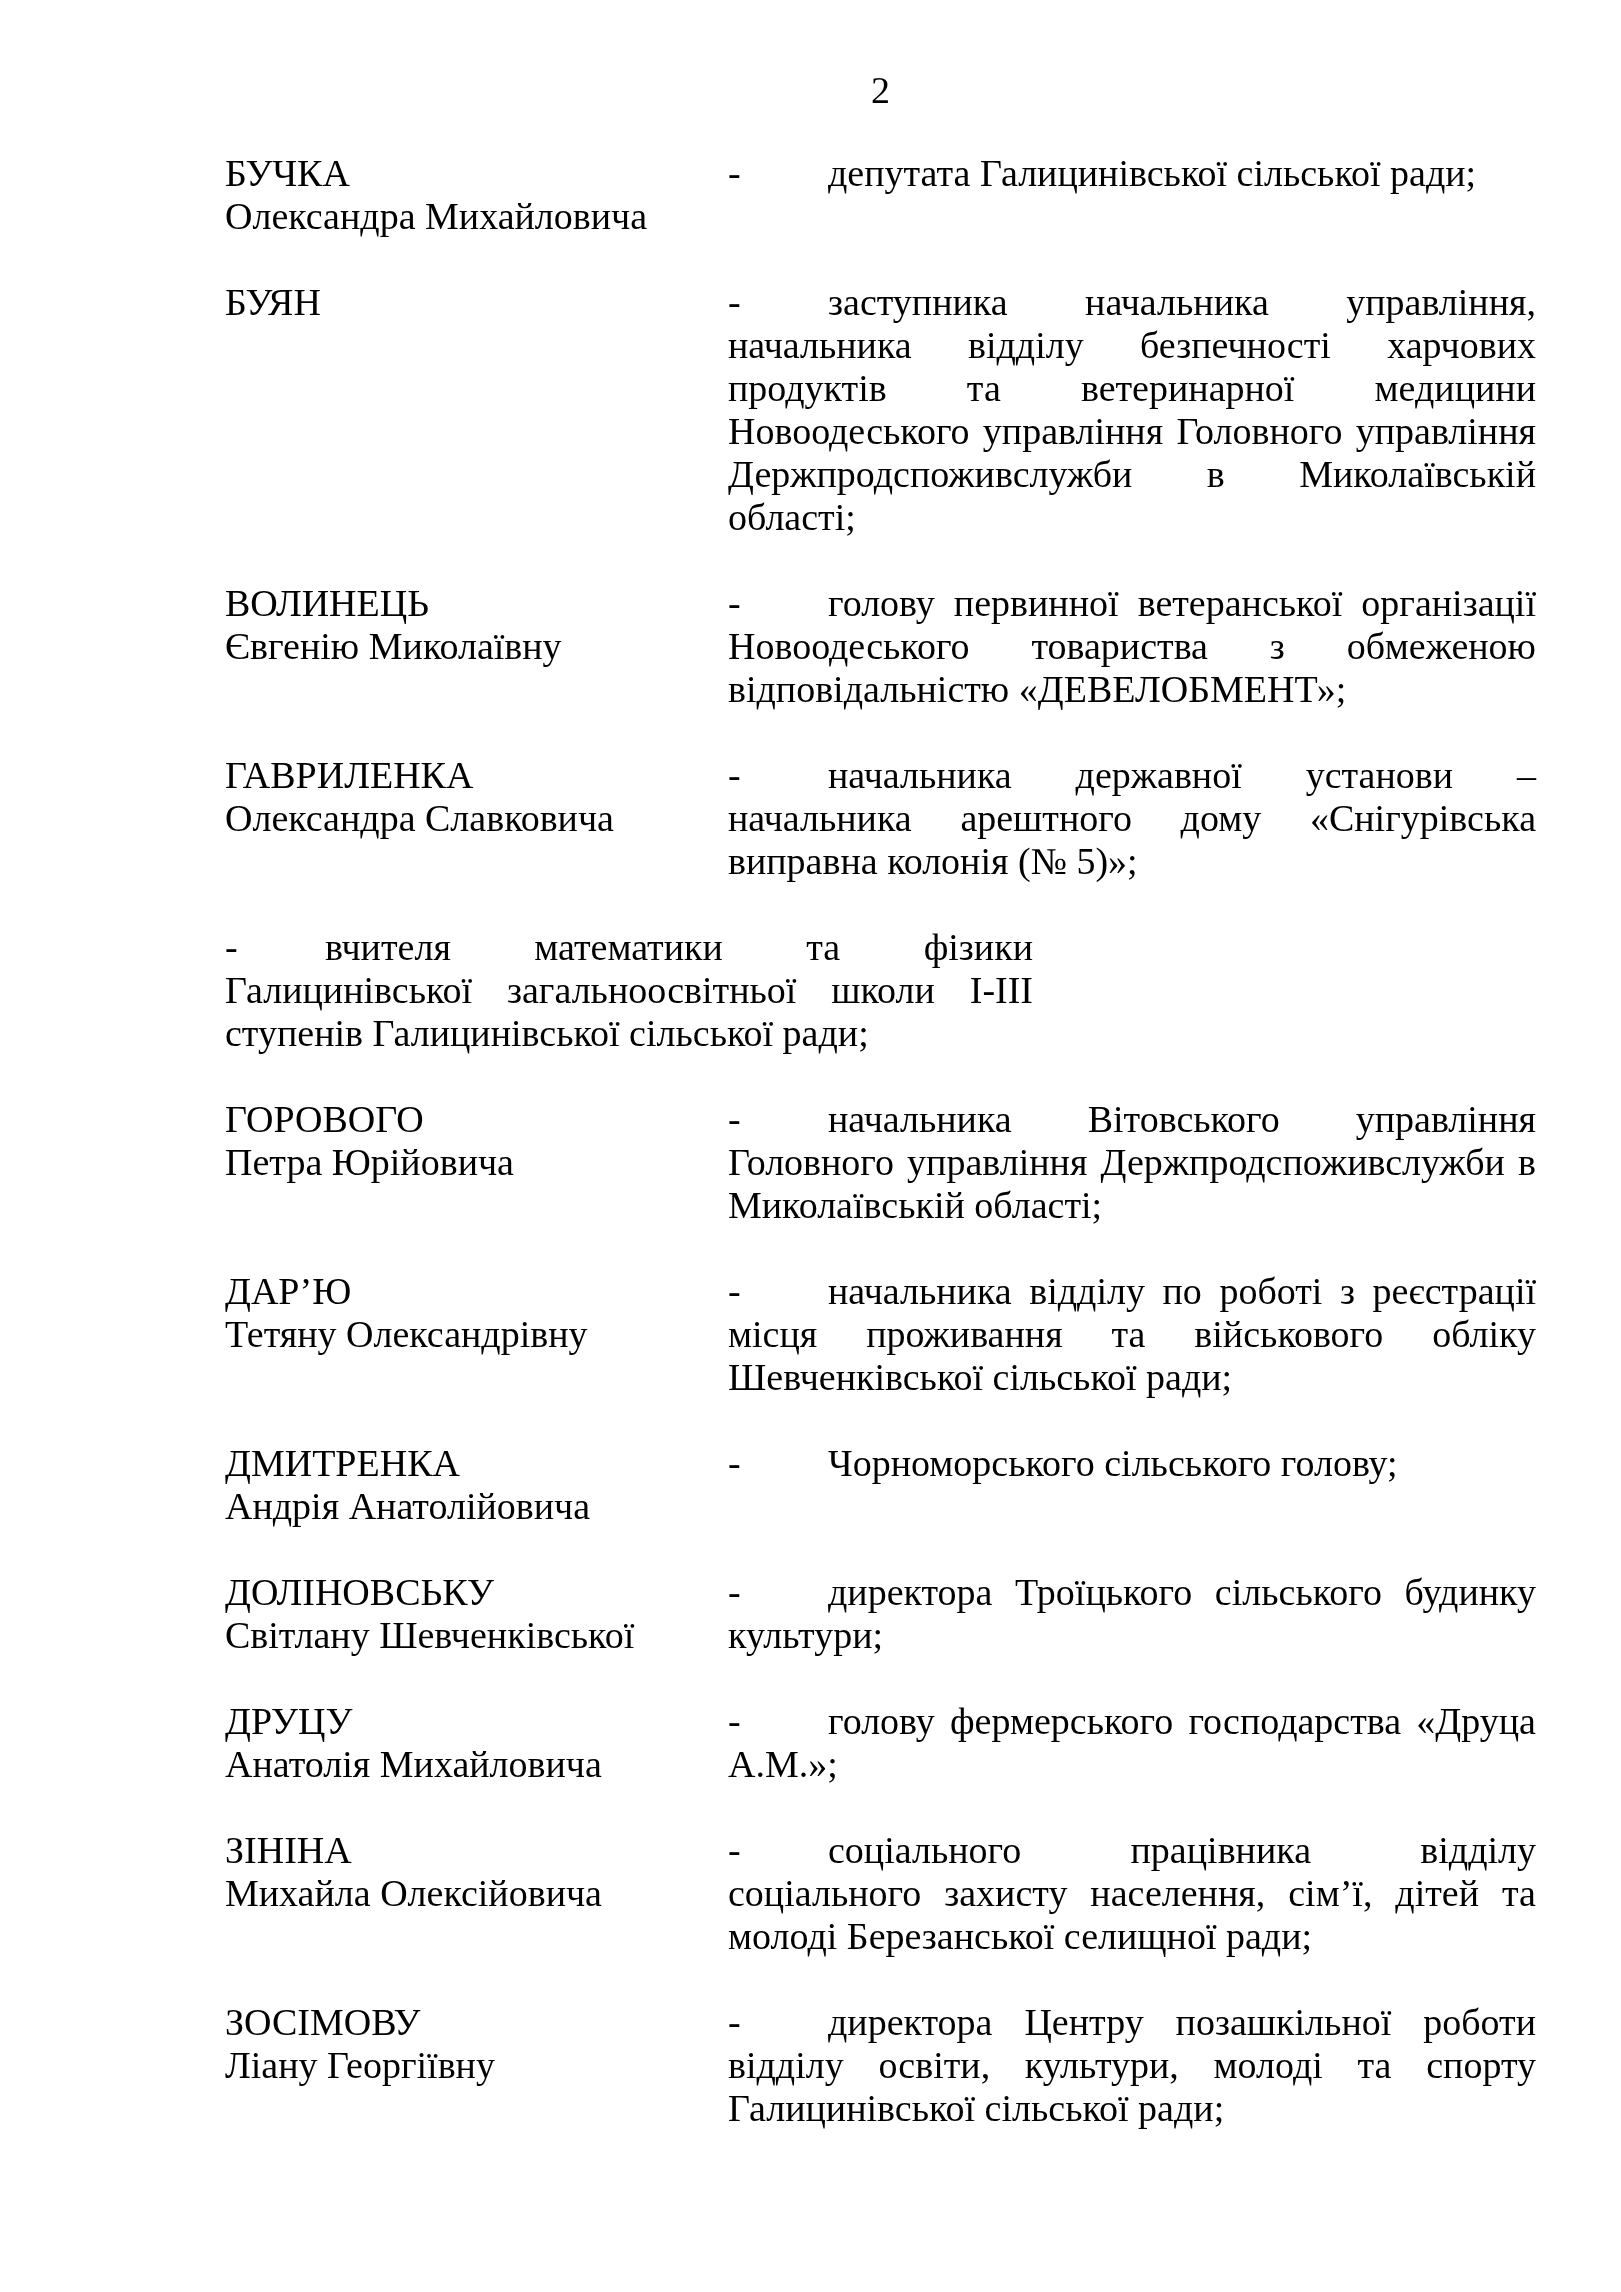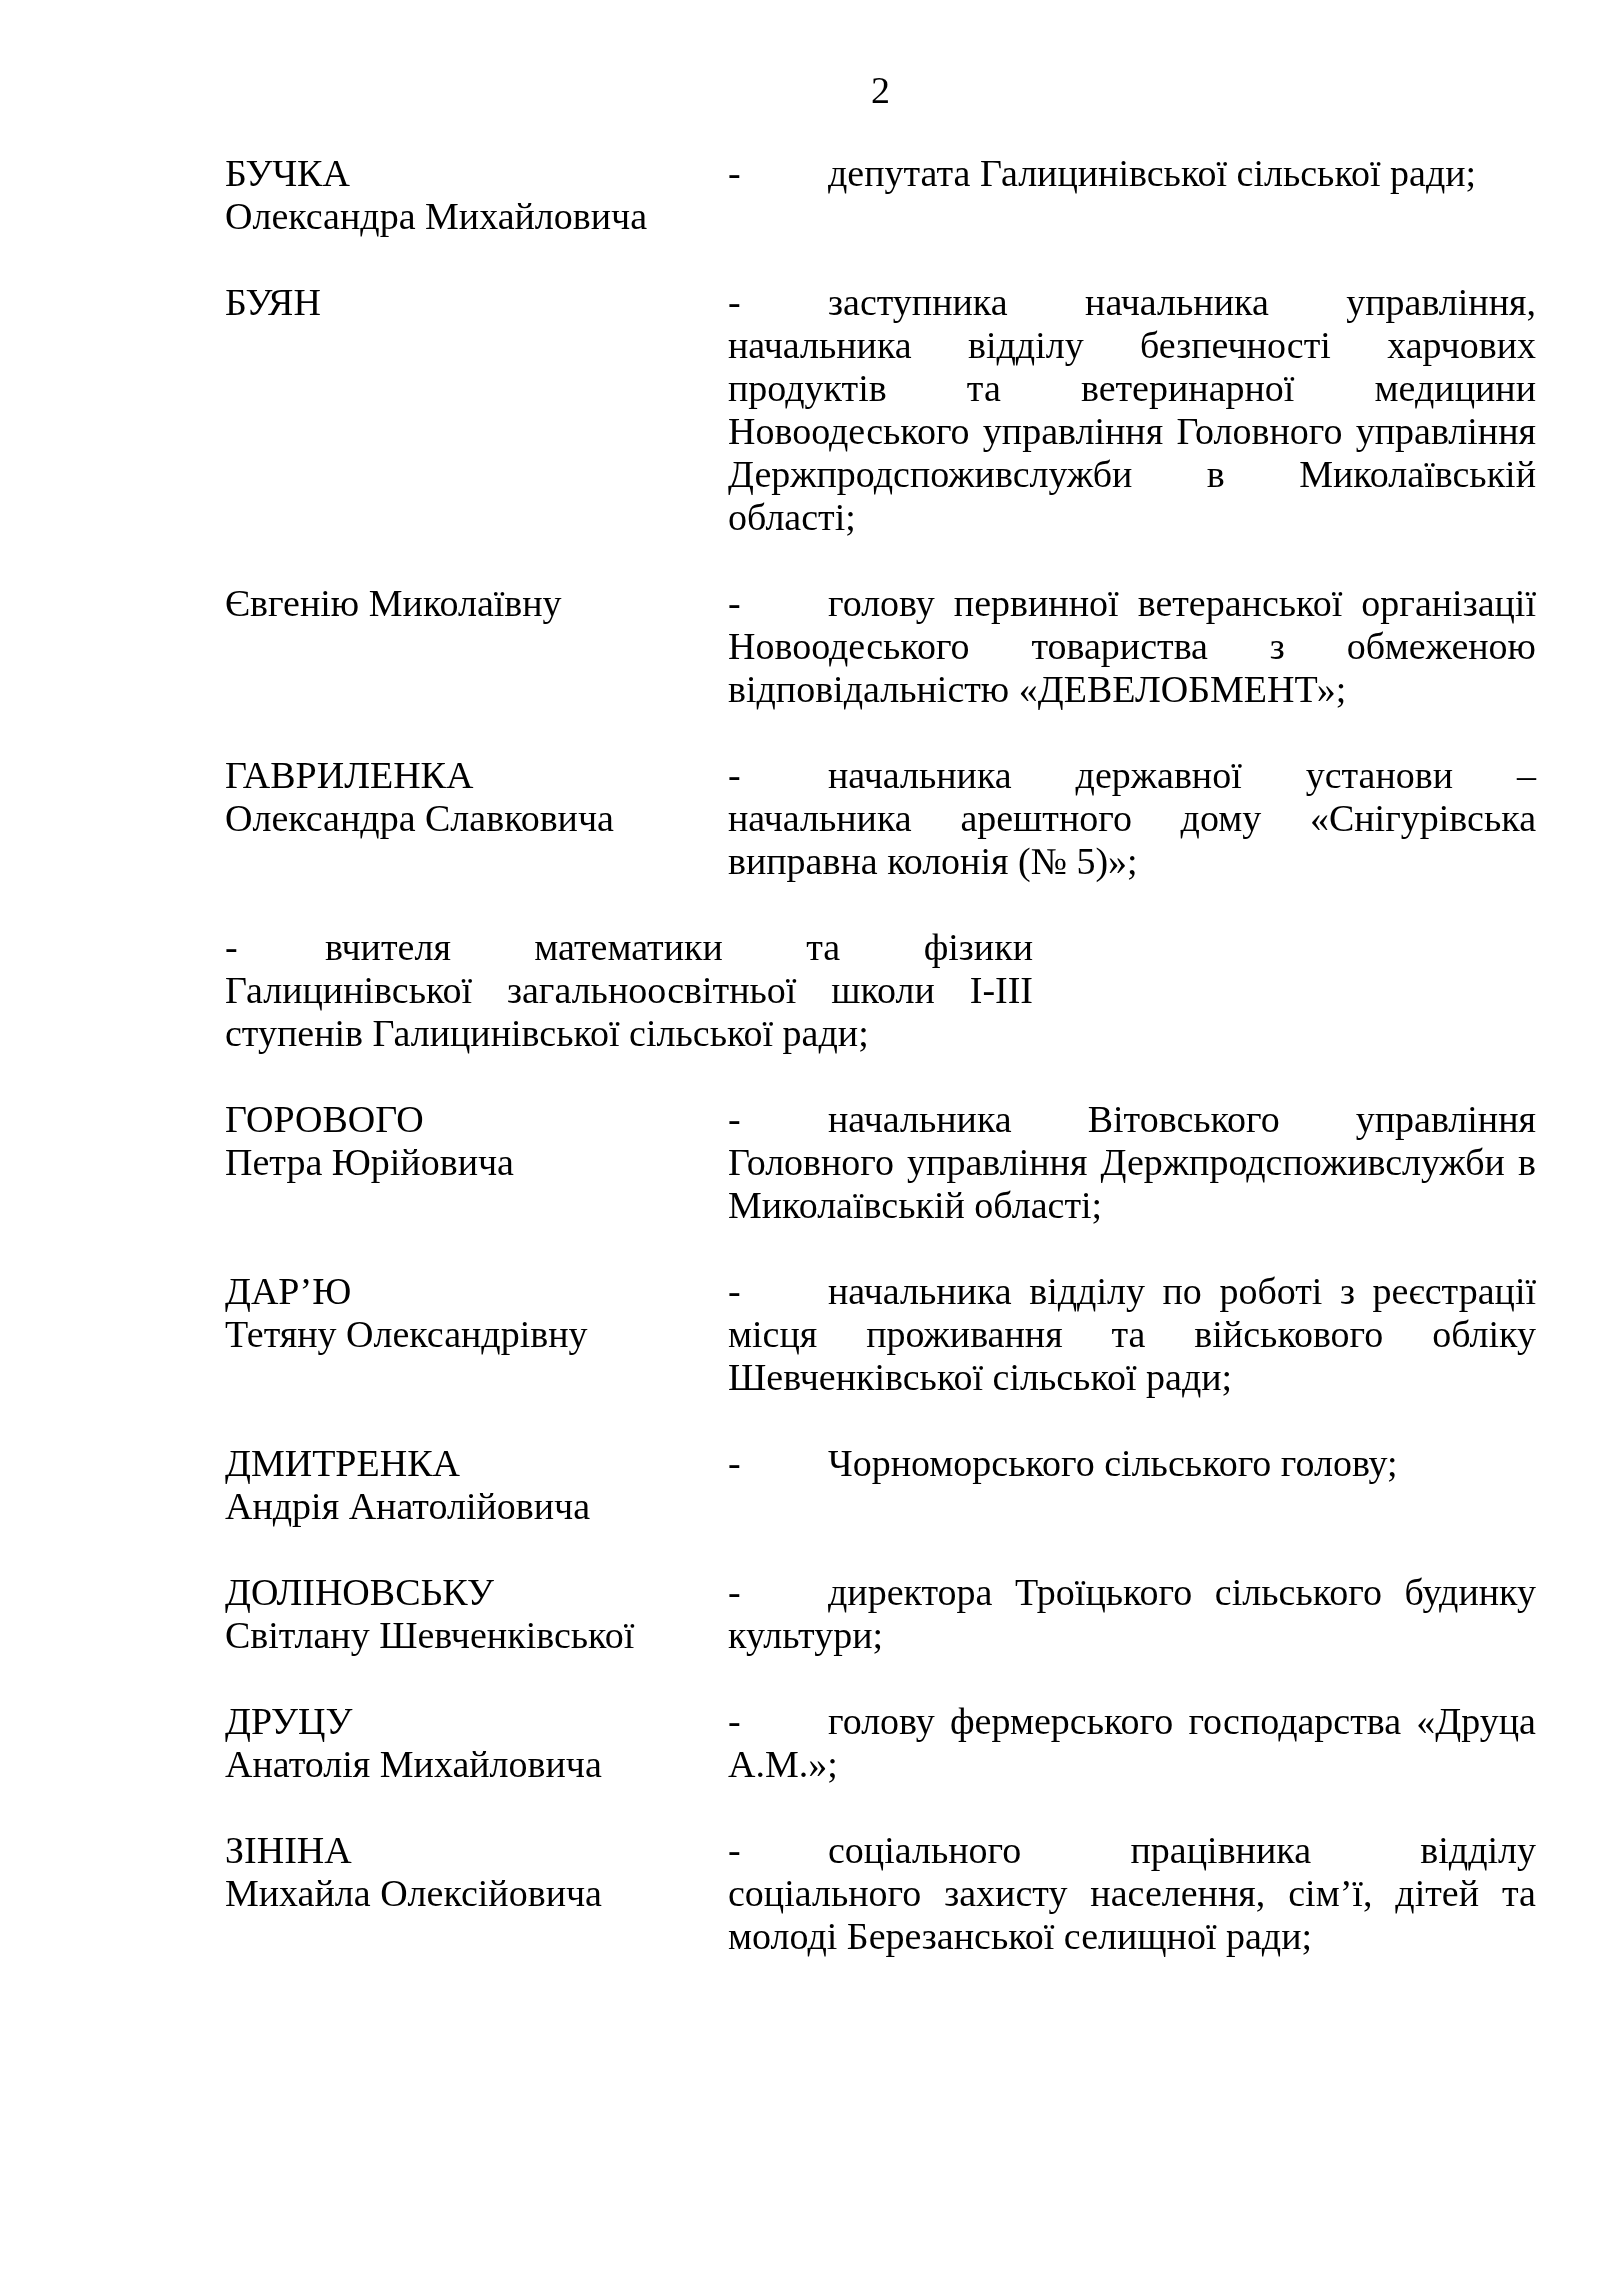--- a/index.html
+++ b/index.html
@@ -62,20 +62,21 @@
 
     <div class="entry">
       <div class="name-col">
         <div>БУЯН</div>
       </div>
       <div class="desc-col"><span class="dash-spacer">-</span><span>заступника начальника управління, начальника відділу безпечності харчових продуктів та ветеринарної медицини Новоодеського управління Головного управління Держпродспоживслужби в Миколаївській області;</span></div>
     </div>
 
     <div class="entry">
       <div class="name-col">
+        <div>ВОЛИНЕЦЬ</div>
         <div>Євгенію Миколаївну</div>
       </div>
       <div class="desc-col"><span class="dash-spacer">-</span><span>голову первинної ветеранської організації Новоодеського товариства з обмеженою відповідальністю «ДЕВЕЛОБМЕНТ»;</span></div>
     </div>
 
     <div class="entry">
       <div class="name-col">
         <div>ГАВРИЛЕНКА</div>
         <div>Олександра Славковича</div>
       </div>
@@ -127,16 +128,23 @@
     </div>
 
     <div class="entry">
       <div class="name-col">
         <div>ЗІНІНА</div>
         <div>Михайла Олексійовича</div>
       </div>
       <div class="desc-col"><span class="dash-spacer">-</span><span>соціального працівника відділу соціального захисту населення, сім’ї, дітей та молоді Березанської селищної ради;</span></div>
     </div>
 
+    <div class="entry">
+      <div class="name-col">
+        <div>ЗОСІМОВУ</div>
+        <div>Ліану Георгіївну</div>
+      </div>
+      <div class="desc-col"><span class="dash-spacer">-</span><span>директора Центру позашкільної роботи відділу освіти, культури, молоді та спорту Галицинівської сільської ради;</span></div>
+    </div>
 
   </div>
 </div>
 
 
 </body></html>

